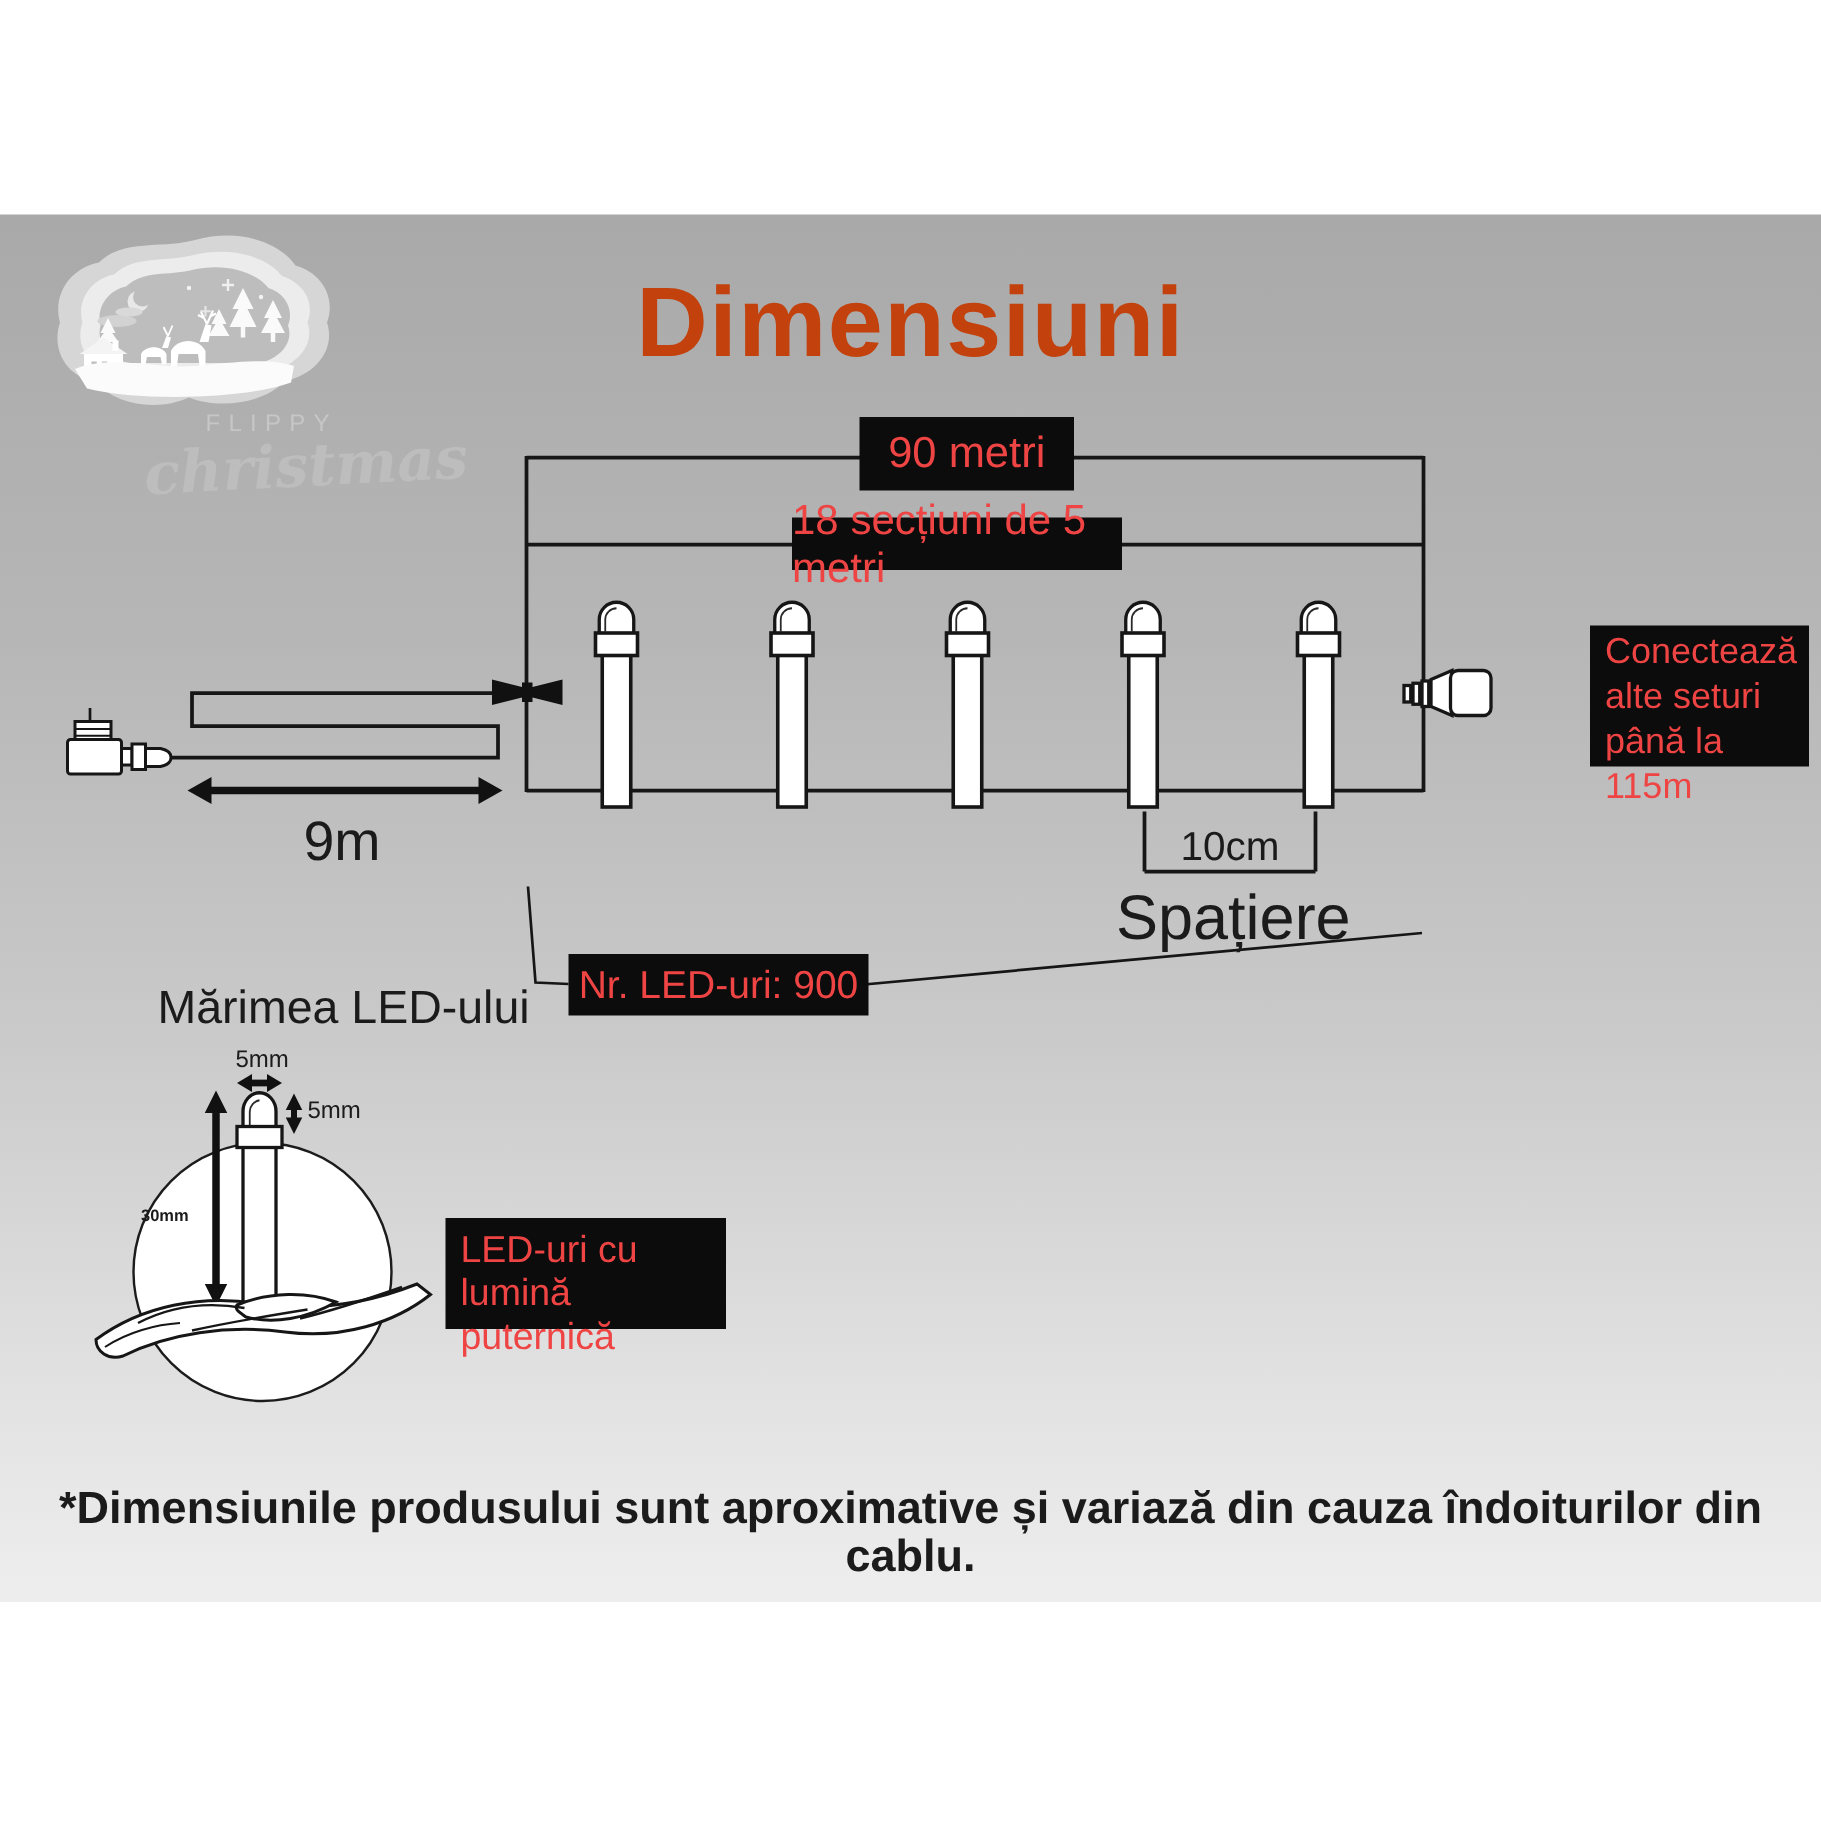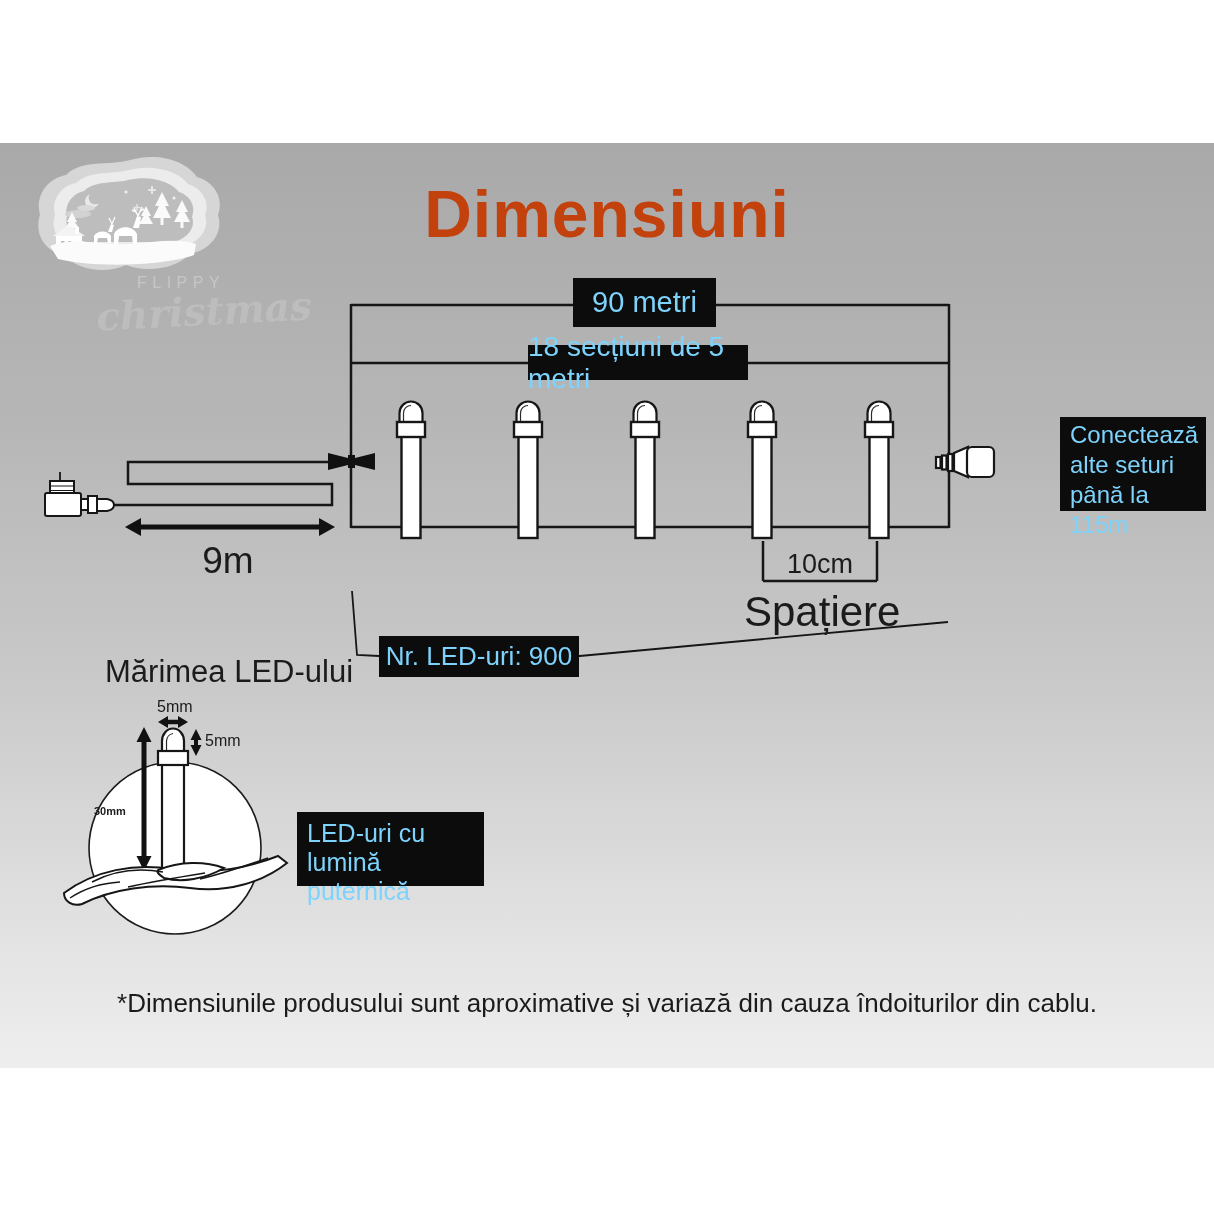--- a/index.html
+++ b/index.html
@@ -13,21 +13,21 @@
     background:linear-gradient(180deg,#a9a9a9 0%,#b6b6b6 30%,#c9c9c9 58%,#e2e2e2 85%,#eeeeee 100%);
     z-index:0;
   }
   svg.layer{position:absolute;left:0;top:0;z-index:1;pointer-events:none;}
   svg.layer-top{z-index:3;}
   .page-title{
     position:absolute;left:0;right:0;top:176px;text-align:center;
     font-size:66px;font-weight:700;letter-spacing:1px;color:#c2410c;z-index:2;
   }
   .box{
-    position:absolute;background:#0c0c0c;color:#7dd3fc;z-index:2;
+    position:absolute;background:#0c0c0c;color:#ef4444;z-index:2;
     display:flex;align-items:center;justify-content:center;
   }
   .box.multiline{justify-content:flex-start;align-items:flex-start;white-space:pre-line;margin-left:37px;}
   .lbl{position:absolute;color:#1b1b1b;z-index:2;line-height:1.05;}
   .center{text-align:center;}
   .logo-flippy{
     position:absolute;left:137px;top:274px;z-index:2;
     font-size:16px;letter-spacing:5.5px;color:#c6c6c6;font-weight:400;
   }
   .logo-script{
@@ -190,21 +190,21 @@
 <div class="lbl center" style="left:744px;top:590px;width:150px;font-size:42px;">Spațiere</div>
 
 <div class="lbl" style="left:61px;top:656px;font-size:31px;margin-left:44px;">Mărimea LED-ului</div>
 
 <div class="lbl" style="left:157px;top:699px;font-size:16px;">5mm</div>
 
 <div class="lbl" style="left:205px;top:733px;font-size:16px;">5mm</div>
 
 <div class="lbl" style="left:94px;top:806px;font-size:11px;font-weight:bold;">30mm</div>
 
-<div class="lbl center" style="left:0;right:0;top:990px;font-size:26px;">*Dimensiunile produsului sunt aproximative și variază din cauza îndoiturilor din cablu.</div>
+<div class="lbl center" style="left:0;right:0;top:990px;font-size:30px;font-weight:bold;">*Dimensiunile produsului sunt aproximative și variază din cauza îndoiturilor din cablu.</div>
 
 <svg class="layer layer-top" width="1214" height="1214" viewBox="0 0 1214 1214">
   <g fill="#ffffff" stroke="#161616" stroke-width="2">
     <path d="M64,893 C95,870 135,863 172,869 C210,875 245,869 278,856 L287,863 C263,882 228,893 190,888 C152,883 112,889 82,904 C72,907 64,901 64,893 Z"></path>
     <path d="M158,870 C180,861 205,861 224,868 C205,879 182,883 164,878 C160,875 156,873 158,870 Z"></path>
     <path d="M92,882 C115,870 140,868 163,872" fill="none" stroke-width="1.6"></path>
     <path d="M128,887 C155,881 180,877 205,873" fill="none" stroke-width="1.6"></path>
     <path d="M200,879 C225,873 248,865 268,858" fill="none" stroke-width="1.6"></path>
     <path d="M70,898 C85,888 104,883 120,882" fill="none" stroke-width="1.4"></path>
   </g>

